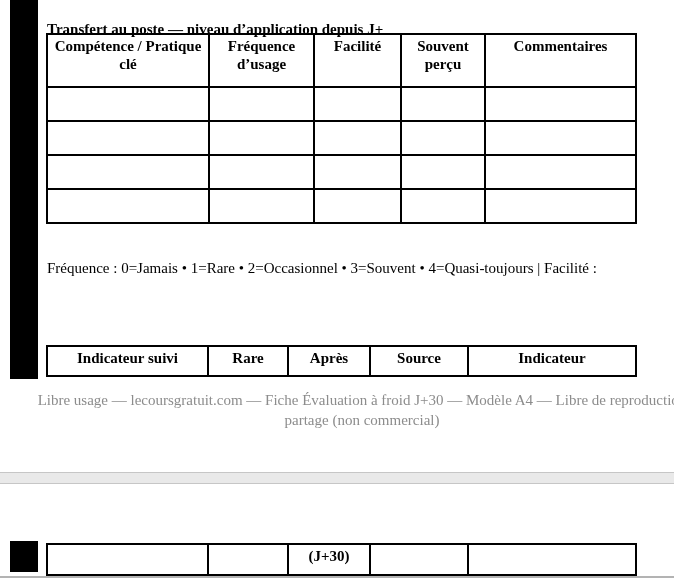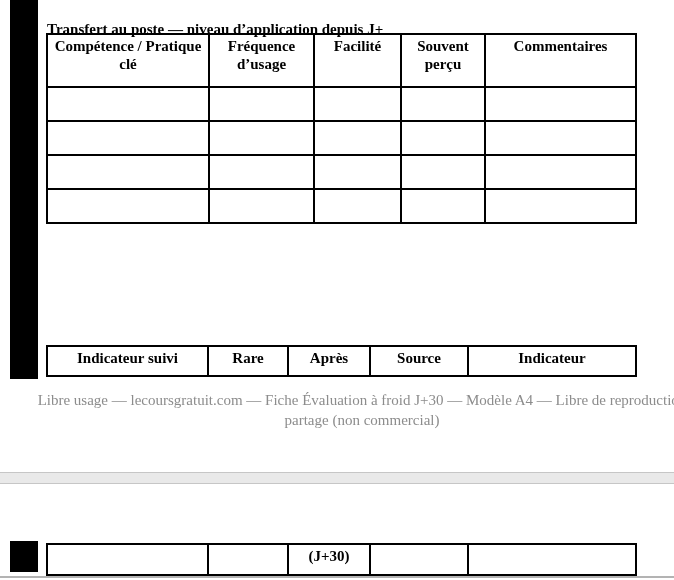--- a/index.html
+++ b/index.html
@@ -128,20 +128,21 @@
       <td></td>
       <td></td>
       <td></td>
       <td></td>
       <td></td>
     </tr>
   </tbody>
     </table>
 
   <div class="legend">
+    <div>Fréquence : 0=Jamais • 1=Rare • 2=Occasionnel • 3=Souvent • 4=Quasi-toujours | Facilité :</div>
   </div>
 
 
   <table class="doc-table kpi-table">
     <colgroup>
       <col style="width:161px">
         <col style="width:80px">
         <col style="width:82px">
         <col style="width:98px">
         <col style="width:168px">

